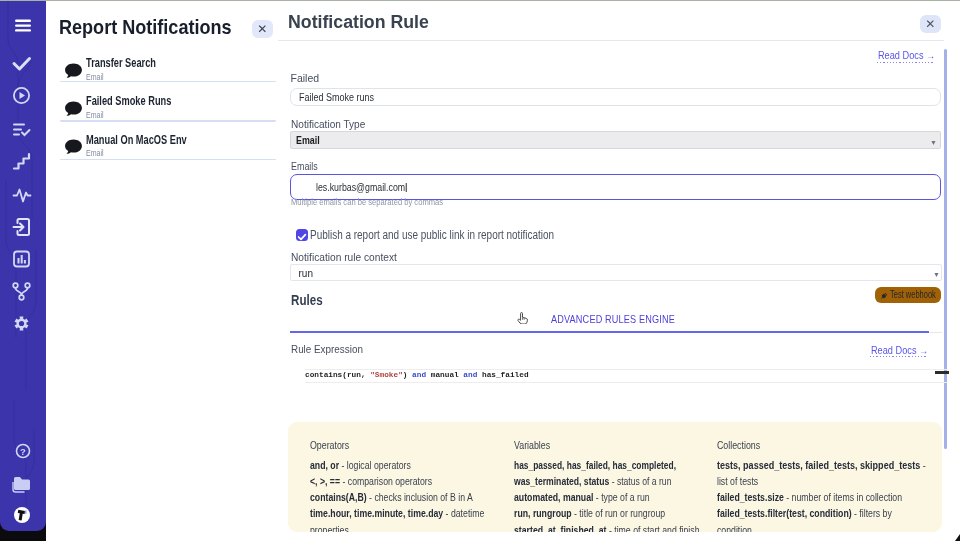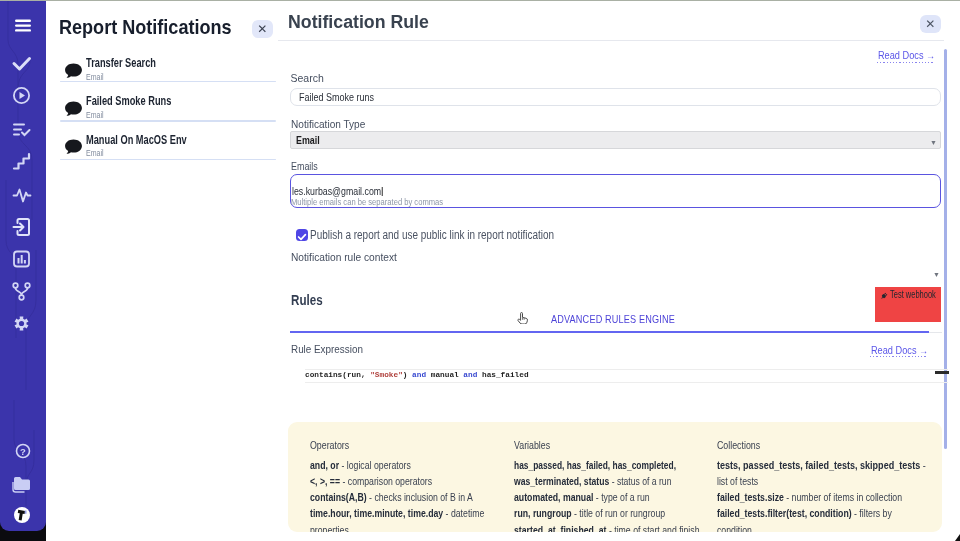--- a/index.html
+++ b/index.html
@@ -24,21 +24,21 @@
 .readdocs{position:absolute;font-size:10px;color:#5a55e8;white-space:nowrap;line-height:1;transform:scaleX(.92);transform-origin:100% 0}
 .dotline{position:absolute;height:1.2px;background:repeating-linear-gradient(90deg,#8984ef 0 1.3px,rgba(0,0,0,0) 1.3px 3.2px)}
 .label{position:absolute;left:12.5px;font-size:10.5px;color:#454e5f;transform:scaleX(.93);transform-origin:0 0;white-space:nowrap;line-height:1}
 .input{position:absolute;left:11.5px;width:651px;background:#fff;border:1px solid #dfe3ea;border-radius:7px;display:flex;align-items:center;padding-top:1px}
 .input .tx{font-size:10px;color:#2a2f38;transform:scaleX(.90);transform-origin:0 0;white-space:nowrap}
 .sel-caret{position:absolute;font-size:7px;color:#70757f;line-height:1}
 .help{position:absolute;left:12.5px;font-size:9.5px;color:#8d96a6;transform:scaleX(.8);transform-origin:0 0;white-space:nowrap;line-height:1}
 .cbx{position:absolute;left:18px;top:227.9px;width:11.8px;height:11.8px;background:#4f46e5;border-radius:3.5px}
 .cbxlabel{position:absolute;left:32px;top:227.9px;font-size:12px;color:#4a5262;transform:scaleX(.83);transform-origin:0 0;white-space:nowrap;line-height:1}
 .rules-h{position:absolute;left:13px;top:291.7px;font-size:14.5px;font-weight:bold;color:#333e52;transform:scaleX(.8);transform-origin:0 0;line-height:1}
-.webhook{position:absolute;left:596.8px;top:285.8px;width:66.4px;height:35px;background:#ef4444;border-radius:0}
+.webhook{position:absolute;left:596.8px;top:285.8px;width:66.4px;height:16px;background:#a16207;border-radius:6px}
 .webhook .wt{font-size:10px;color:#23272f;transform:scaleX(.75);transform-origin:0 0;white-space:nowrap;line-height:1}
 .tab{position:absolute;left:273.3px;top:312.6px;font-size:11.5px;color:#4d43d8;letter-spacing:.2px;transform:scaleX(.795);transform-origin:0 0;white-space:nowrap;line-height:1}
 .tabline{position:absolute;left:12px;top:330px;width:638.5px;height:2px;background:#6366f1}
 .tabline2{position:absolute;left:650.5px;top:331px;width:13px;height:1px;background:#e5e7eb}
 .lnline{position:absolute;left:27px;width:643px;height:1px;background:#ededed}
 .code{position:absolute;left:27.4px;top:369.6px;font-family:"Liberation Mono",monospace;font-size:8px;transform:scaleX(.97);transform-origin:0 0;font-weight:bold;color:#1f1f1f;white-space:pre;line-height:1}
 .code .r{color:#b0403c}
 .code .b{color:#3748d0}
 .codedash{position:absolute;left:657px;top:370px;width:13.5px;height:2.5px;background:#2b2b2b}
 
@@ -150,43 +150,46 @@
 
 <div class="main">
   <div class="m-title">Notification Rule</div>
   <div class="m-close">✕</div>
   <div class="m-divider"></div>
   <div class="scrollthumb"></div>
 
   <div class="readdocs" style="right:24.7px;top:50.1px">Read Docs →</div>
   <div class="dotline" style="left:599px;top:60.8px;width:58.4px"></div>
 
-  <div class="label" style="top:71.5px;transform:none">Search</div>
+  <div class="label" style="top:71.5px;transform:none">Failed</div>
   <div class="input" style="top:86.5px;height:18.3px;padding-left:8.7px">
       <span class="tx">Failed Smoke runs</span>
     </div>
 
   <div class="label" style="top:118.3px;transform:scaleX(.96)">Notification Type</div>
   <div class="input" style="top:130.4px;height:17.4px;background:#ececee;border-color:#d6d7da;border-radius:2px;padding-left:5.8px">
       <span class="tx" style="font-weight:bold;transform:scaleX(.89);color:#1c1c1e">Email</span>
     </div>
   <div class="sel-caret" style="left:652px;top:138px">▼</div>
 
   <div class="label" style="top:159.8px;transform:scaleX(.85)">Emails</div>
-  <div class="input" style="top:172.8px;height:34px;border:1.5px solid #5a54e0;padding-left:1px">
+  <div class="input" style="top:172.8px;height:26px;border:1.5px solid #5a54e0;padding-left:25px">
       <span class="tx" style="transform:scaleX(.88)">les.kurbas@gmail.com<span style="display:inline-block;width:1.2px;height:9px;background:#111;margin-left:1px;vertical-align:-1px"></span></span>
     </div>
   <div class="help" style="top:196.4px">Multiple emails can be separated by commas</div>
 
   <div class="cbx"><svg width="12" height="12" viewBox="0 0 12 12">
         <path d="M2.6 6 L5 8.4 L9.4 3.6" stroke="#fff" stroke-width="1.7" fill="none" stroke-linecap="round" stroke-linejoin="round"></path>
       </svg></div>
   <div class="cbxlabel">Publish a report and use public link in report notification</div>
 
   <div class="label" style="top:251px;transform:scaleX(.97)">Notification rule context</div>
+  <div class="input" style="top:263.4px;height:16.6px;border-color:#e3e6ec;border-radius:2px;padding-left:8px;width:652.7px">
+      <span class="tx" style="transform:none;color:#272c35">run</span>
+    </div>
   <div class="sel-caret" style="left:655px;top:270.4px">▼</div>
 
   <div class="rules-h">Rules</div>
   <div class="webhook">
       <svg class="abs" style="left:4px;top:4px" width="10" height="10" viewBox="0 0 10 10">
         <g transform="rotate(45 5 5)">
           <rect x="3.1" y="3.6" width="3.8" height="3.2" rx="1.2" fill="#23272f"></rect>
           <rect x="3.7" y="1.7" width="1" height="2" fill="#23272f"></rect>
           <rect x="5.4" y="1.7" width="1" height="2" fill="#23272f"></rect>
           <rect x="4.6" y="6.7" width="0.9" height="1.8" fill="#23272f"></rect>

